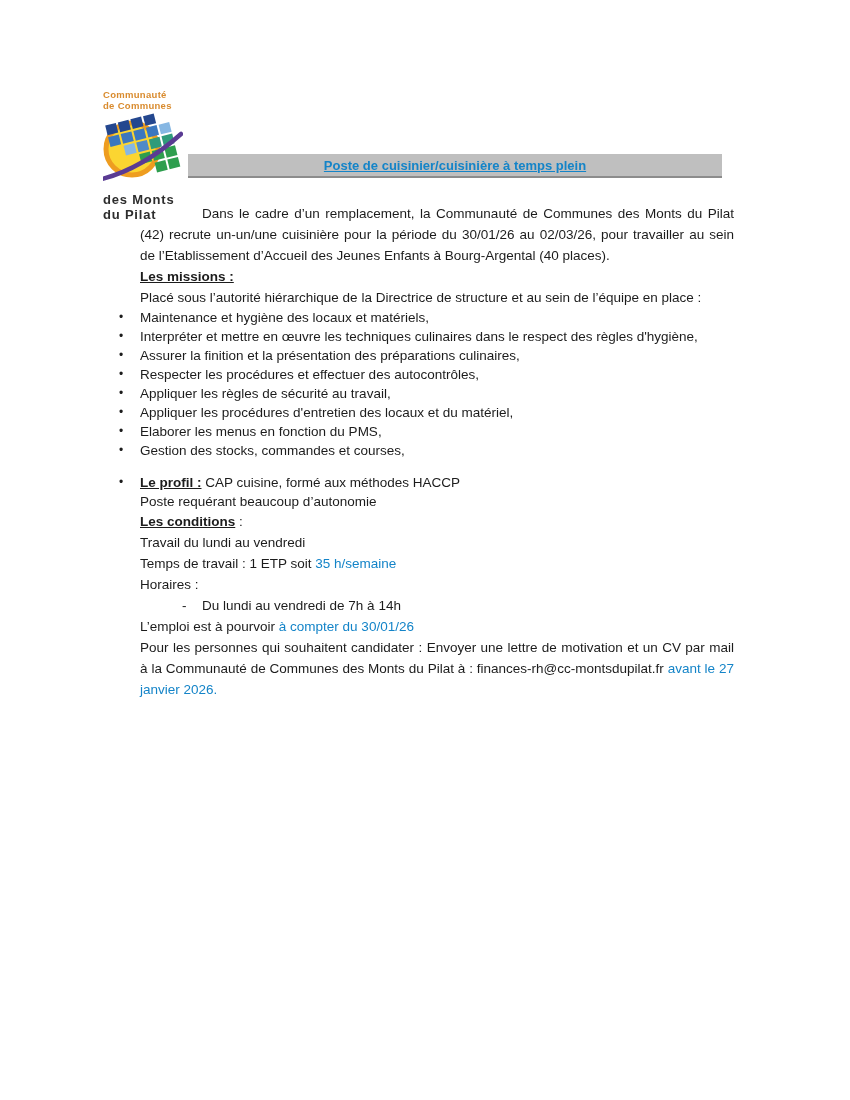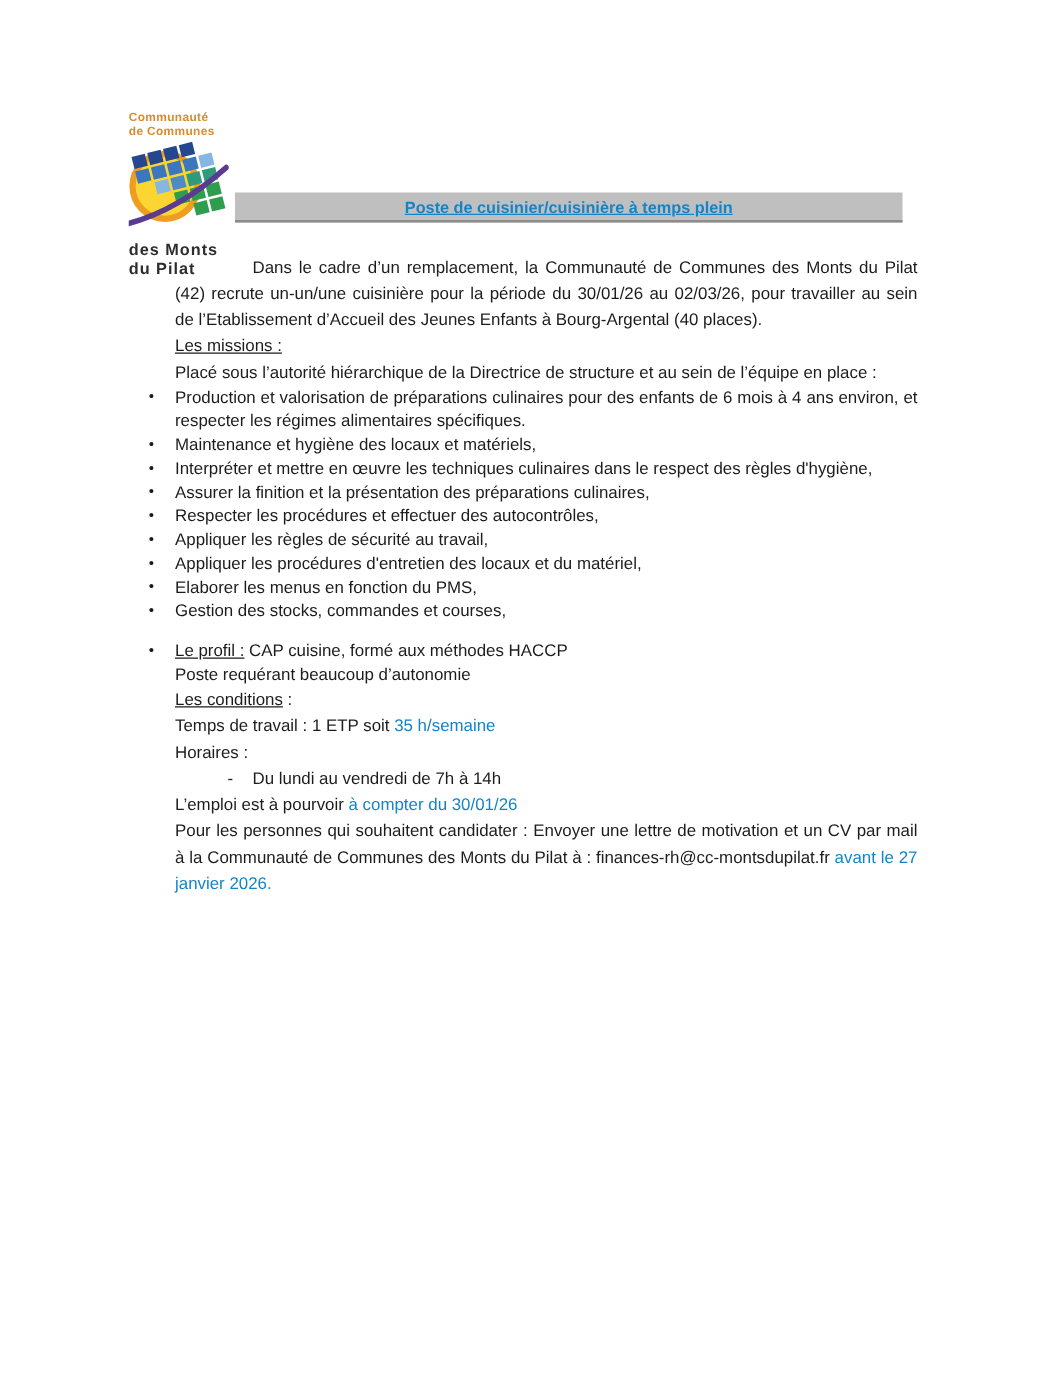--- a/index.html
+++ b/index.html
@@ -37,21 +37,21 @@
 
   
   .body{
     position:absolute;left:128px;top:203px;width:594px;
     font-size:13.5px;line-height:21px;margin-left:12px;
   }
   .body p{margin:0;}
   .justify{text-align:justify;}
   .intro{text-indent:62px;}
 
-  .section-heading{font-weight:normal;text-decoration:underline;}
+  .section-heading{font-weight:bold;text-decoration:underline;}
   .missions-heading{margin-top:23px;}
 
   ul.missions{
     list-style:none;margin:0;padding:0;line-height:19px;
   }
   ul.missions li{position:relative;margin:0;}
   ul.missions li::before{
     content:"\2022";position:absolute;left:-21px;top:0;
     font-size:12px;
   }
@@ -122,37 +122,37 @@
   </div>
 
   <div class="body">
 
     <p class="intro justify">Dans le cadre d’un remplacement, la Communauté de Communes des Monts du Pilat (42) recrute un-un/une cuisinière pour la période du 30/01/26 au 02/03/26, pour travailler au sein de l’Etablissement d’Accueil des Jeunes Enfants à Bourg-Argental (40 places).</p>
 
     <p class="section-heading missions-heading">Les missions :</p>
     <p>Placé sous l’autorité hiérarchique de la Directrice de structure et au sein de l’équipe en place :</p>
 
     <ul class="missions">
-      <li class="justify">Production et valorisation de préparations culinaires pour des enfants de 6 mois à 4 ans environ, et respecter les régimes alimentaires spécifiques.</li>
       <li>Maintenance et hygiène des locaux et matériels,</li>
       <li>Interpréter et mettre en œuvre les techniques culinaires dans le respect des règles d'hygiène,</li>
       <li>Assurer la finition et la présentation des préparations culinaires,</li>
       <li>Respecter les procédures et effectuer des autocontrôles,</li>
       <li>Appliquer les règles de sécurité au travail,</li>
       <li>Appliquer les procédures d'entretien des locaux et du matériel,</li>
       <li>Elaborer les menus en fonction du PMS,</li>
       <li>Gestion des stocks, commandes et courses,</li>
     </ul>
 
     <div class="profil-block">
       <p><span class="section-heading">Le profil :</span><span> CAP cuisine, formé aux méthodes HACCP</span></p>
       <p>Poste requérant beaucoup d’autonomie</p>
     </div>
 
     <p class="conditions-heading"><span class="section-heading">Les conditions</span><span class="colon-plain"> :</span></p>
+    <p>Travail du lundi au vendredi</p>
     <p><span>Temps de travail : 1 ETP soit </span><span class="blue">35 h/semaine</span></p>
     <p>Horaires :</p>
     <p class="dash-line"><span class="dash">-</span><span>Du lundi au vendredi de 7h à 14h</span></p>
     <p><span>L’emploi est à pourvoir </span><span class="blue">à compter du 30/01/26</span></p>
 
     <p class="contact justify"><span>Pour les personnes qui souhaitent candidater : Envoyer une lettre de motivation et un CV par mail à la Communauté de Communes des Monts du Pilat à : finances-rh@cc-montsdupilat.fr </span><span class="blue">avant le 27 janvier 2026.</span></p>
 
   </div>
 </div>
 

